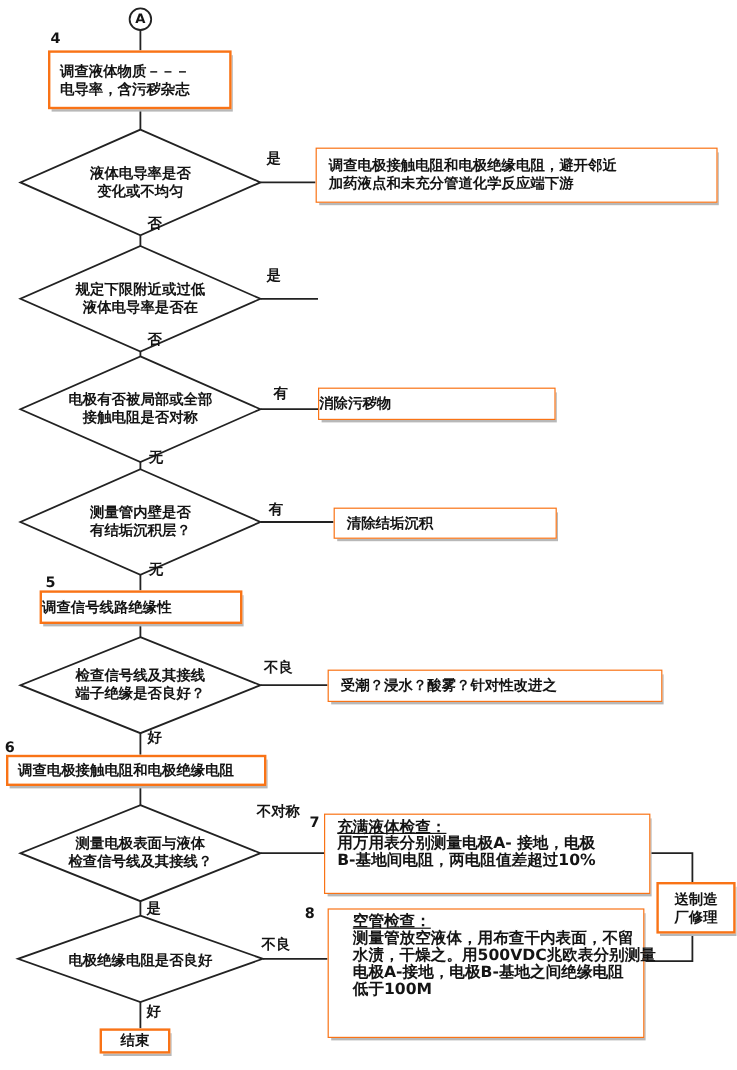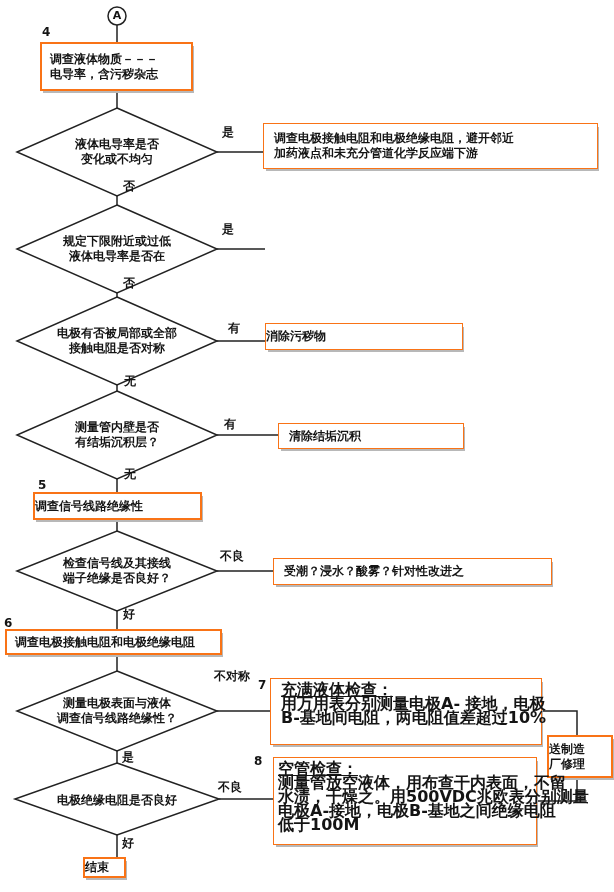--- a/index.html
+++ b/index.html
@@ -12,21 +12,21 @@
   .box{
     position:absolute;background:#fff;border:2px solid #f97316;
     font-size:12px;line-height:15px;
     display:flex;flex-direction:column;justify-content:center;
     box-shadow:2px 3px 0 -1px #b8b8b8;box-sizing:border-box;
     white-space:nowrap;
   }
   .thin{border-width:1.5px;}
   .box span{display:block;}
   .u{text-decoration:underline;}
-  .small{font-size:16px;line-height:14px;}
+  .small{font-size:13px;line-height:14px;}
   .dtext{
     position:absolute;text-align:center;font-size:12px;line-height:15px;
     white-space:nowrap;
   }
   .dtext span{display:block;}
   .elbl{position:absolute;font-size:12px;line-height:13px;white-space:nowrap;}
   .num{position:absolute;font-size:12px;line-height:12px;}
   .alabel{
     position:absolute;left:109px;top:10px;width:16px;text-align:center;
     font-size:11px;line-height:12px;
@@ -76,25 +76,25 @@
   </div>
 
   <div class="box" style="left:33px;top:492px;width:169px;height:28px;">
     <span>调查信号线路绝缘性</span>
   </div>
 
   <div class="box" style="left:5px;top:629px;width:217px;height:26px;padding-left:8px">
     <span>调查电极接触电阻和电极绝缘电阻</span>
   </div>
 
-  <div class="box" style="left:83px;top:857px;width:43px;height:21px;text-align:left">
+  <div class="box" style="left:83px;top:857px;width:59px;height:21px;text-align:center">
     <span>结束</span>
   </div>
 
-  <div class="box" style="left:547px;top:735px;width:66px;height:43px;text-align:left">
+  <div class="box" style="left:547px;top:735px;width:66px;height:43px;text-align:center">
     <span>送制造</span>
     <span>厂修理</span>
   </div>
 
   <div class="dtext" style="left:17px;top:137px;width:200px">
     <span>液体电导率是否</span>
     <span>变化或不均匀</span>
   </div>
   <div class="dtext" style="left:17px;top:234px;width:200px">
     <span>规定下限附近或过低</span>
@@ -107,21 +107,21 @@
   <div class="dtext" style="left:17px;top:420px;width:200px">
     <span>测量管内壁是否</span>
     <span>有结垢沉积层？</span>
   </div>
   <div class="dtext" style="left:17px;top:556px;width:200px">
     <span>检查信号线及其接线</span>
     <span>端子绝缘是否良好？</span>
   </div>
   <div class="dtext" style="left:17px;top:696px;width:200px">
     <span>测量电极表面与液体</span>
-    <span>调查信号线路绝缘性？</span>
+    <span>检查信号线及其接线？</span>
   </div>
   <div class="dtext" style="left:17px;top:793px;width:200px">
     <span>电极绝缘电阻是否良好</span>
   </div>
 
   <div class="elbl" style="left:222px;top:126px">是</div>
   <div class="elbl" style="left:123px;top:180px">否</div>
   <div class="elbl" style="left:222px;top:223px">是</div>
   <div class="elbl" style="left:123px;top:277px">否</div>
   <div class="elbl" style="left:228px;top:322px">有</div>
@@ -152,21 +152,21 @@
   <div class="box thin" style="left:278px;top:423px;width:186px;height:26px;padding-left:10px">
     <span>清除结垢沉积</span>
   </div>
 
   <div class="box thin small" style="left:270px;top:678px;width:272px;height:67px;padding:4px 10px;justify-content:flex-start">
     <span class="u">充满液体检查：</span>
     <span>用万用表分别测量电极A- 接地，电极</span>
     <span>B-基地间电阻，两电阻值差超过10%</span>
   </div>
 
-  <div class="box thin small" style="left:273px;top:757px;width:264px;height:88px;padding:4px 4px;justify-content:flex-start">
+  <div class="box thin small" style="left:273px;top:757px;width:264px;height:108px;padding:4px 20px;justify-content:flex-start">
     <span class="u">空管检查：</span>
     <span>测量管放空液体，用布查干内表面，不留</span>
     <span>水渍，干燥之。用500VDC兆欧表分别测量</span>
     <span>电极A-接地，电极B-基地之间绝缘电阻</span>
     <span>低于100M</span>
   </div>
 
 </div>
 
 </body></html>

